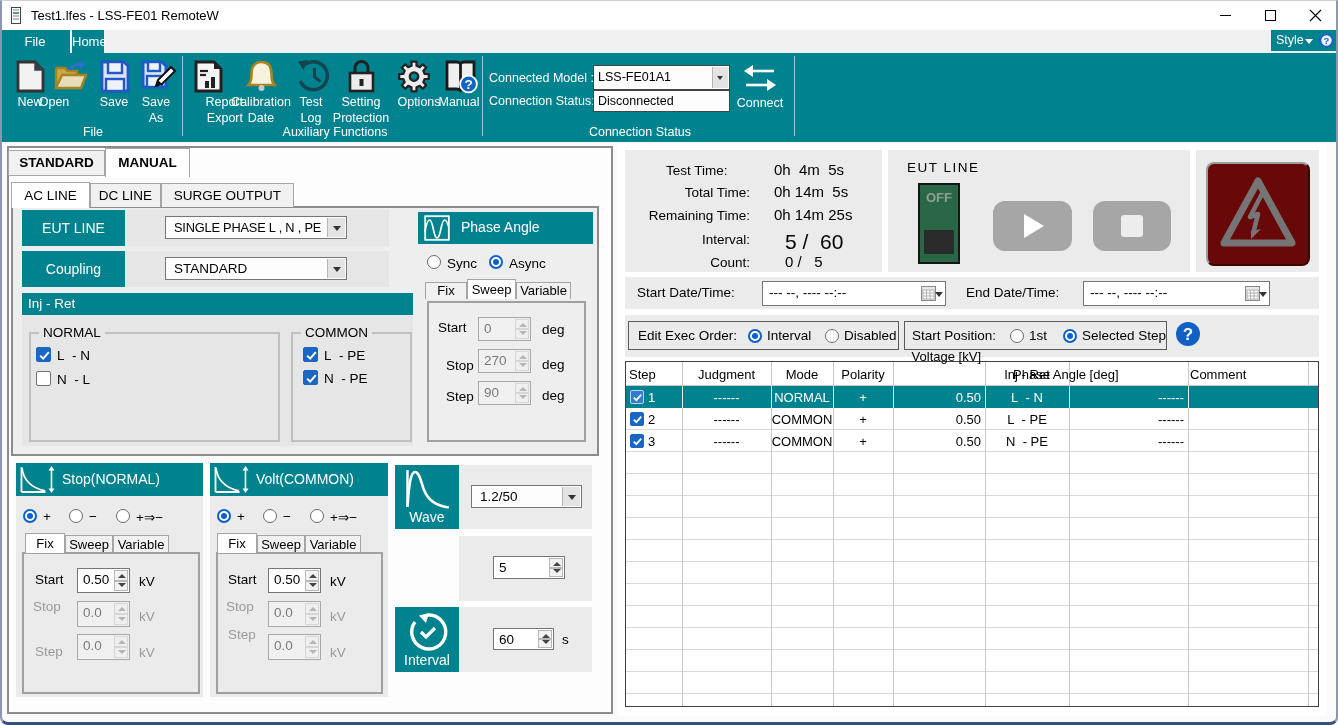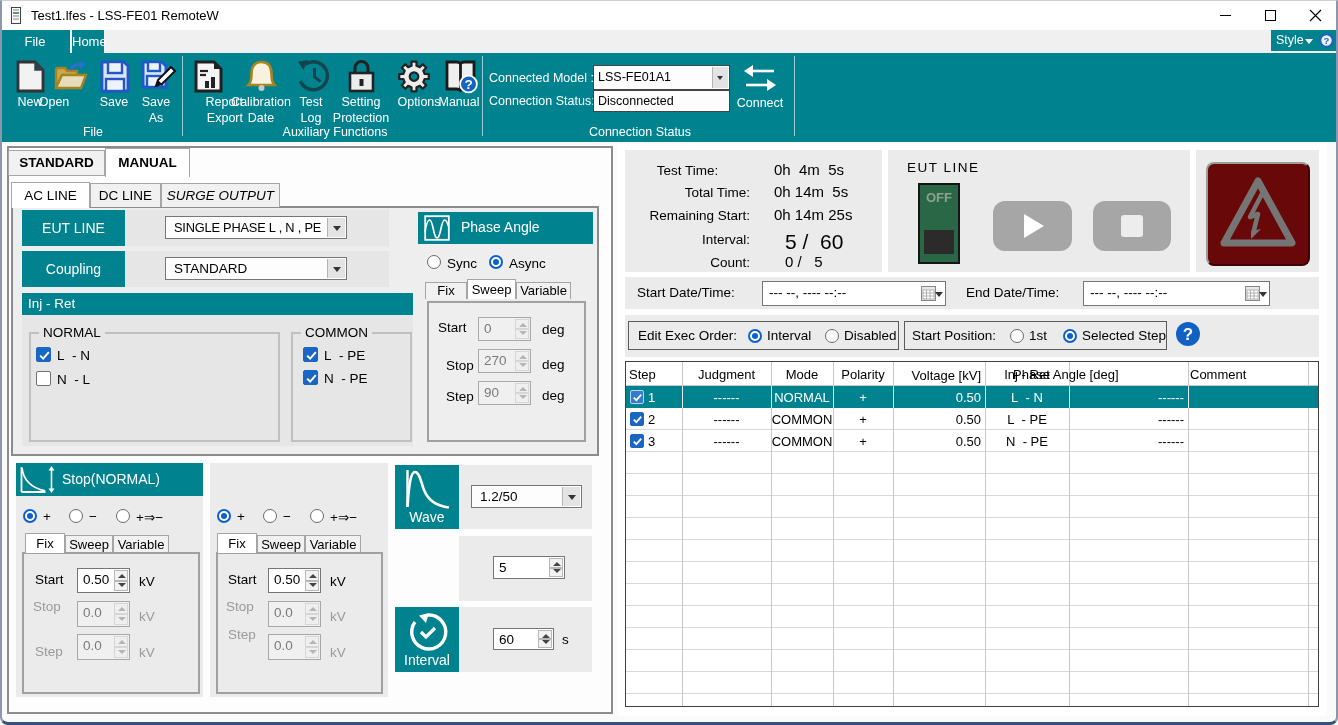--- a/index.html
+++ b/index.html
@@ -194,21 +194,21 @@
   <div class="rsep" style="left:794px;"></div>
 </div>
 <div id="main">
 <div id="rightbg"></div>
 <div id="louter"></div>
 <div class="bigtab" style="left:8px;top:8px;width:97px;height:26px;line-height:24px;">STANDARD</div>
 <div class="bigtab" style="left:105px;top:6px;width:85px;height:29px;line-height:27px;background:#fff;z-index:2;border-bottom:none;">MANUAL</div>
 <div class="abs" style="left:11px;top:64px;width:588px;height:250px;border:2px solid #8c8c8c;background:#eeeeee;"></div>
 <div class="tab act" style="left:11px;top:40px;width:79px;height:26px;line-height:25px;">AC LINE</div>
 <div class="tab" style="left:90px;top:41px;width:71px;height:24px;line-height:23px;">DC LINE</div>
-<div class="tab" style="left:161px;top:41px;width:119px;height:24px;line-height:23px;font-style:italic;">SURGE OUTPUT</div>
+<div class="tab" style="left:161px;top:41px;width:133px;height:24px;line-height:23px;">SURGE OUTPUT</div>
 
 <div class="abs" style="left:22px;top:68px;width:367px;height:36px;background:#e6e6e6;"></div>
 <div class="teal" style="left:22px;top:68px;width:103px;height:36px;font-size:14px;text-align:center;line-height:36px;">EUT LINE</div>
 <div class="dd" style="left:165px;top:74px;width:182px;height:23px;">
   <div class="txt" style="font-size:12.8px;letter-spacing:-0.2px;">SINGLE PHASE L , N , PE</div>
   <div class="arr">
         <div class="caret" style="left:5px;top:8px;"></div>
       </div>
 </div>
 
@@ -364,20 +364,30 @@
         <div class="up">
           <div class="tri-u"></div>
         </div>
         <div class="dn">
           <div class="tri-d"></div>
         </div>
       </div>
     </div>
 <div class="lbl gray" style="left:139px;top:503px;">kV</div>
 
+<div class="teal" style="left:210px;top:321px;width:178px;height:33px;">
+  <svg style="left:4px;top:3px;" width="36" height="27" viewBox="0 0 36 27">
+    <path d="M1.5 1 v25 M1.5 26 h24" stroke="#fff" stroke-width="1.8" fill="none"></path>
+    <path d="M2 2 q2 18 23 23" stroke="#fff" stroke-width="1.8" fill="none"></path>
+    <line x1="31.5" y1="2" x2="31.5" y2="25" stroke="#fff" stroke-width="1.6"></line>
+    <path d="M31.5 0 l-3 4.5 h6 z" fill="#fff"></path>
+        <path d="M31.5 27 l-3-4.5 h6 z" fill="#fff"></path>
+  </svg>
+  <div style="position:absolute;left:46px;top:8px;font-size:14px;">Volt(COMMON)</div>
+</div>
 <div class="radio sel" style="left:217px;top:367px;">
       <i></i>
     </div>
 <div class="lbl" style="left:237px;top:367px;">+</div>
 <div class="radio" style="left:263px;top:367px;"></div>
 <div class="lbl" style="left:283px;top:367px;">−</div>
 <div class="radio" style="left:310px;top:367px;"></div>
 <div class="lbl" style="left:330px;top:367px;">+⇒−</div>
 <div class="tab act" style="left:217px;top:391px;width:40px;height:20px;line-height:19px;font-size:13px;">Fix</div>
 <div class="tab" style="left:257px;top:393px;width:48px;height:18px;line-height:17px;font-size:13px;">Sweep</div>
@@ -467,23 +477,23 @@
           <div class="tri-u"></div>
         </div>
         <div class="dn">
           <div class="tri-d"></div>
         </div>
       </div>
     </div>
 <div class="lbl" style="left:562px;top:490px;">s</div>
 
 <div class="panel" style="left:625px;top:8px;width:257px;height:122px;">
-  <div class="lbl" style="left:0;top:13px;width:125px;text-align:center;">Test Time:</div>
+  <div class="lbl" style="left:0;top:13px;width:125px;text-align:left;padding-left:41px;">Test Time:</div>
   <div class="lbl" style="left:0;top:35px;width:125px;text-align:right;">Total Time:</div>
-  <div class="lbl" style="left:0;top:58px;width:125px;text-align:right;">Remaining Start:</div>
+  <div class="lbl" style="left:0;top:58px;width:125px;text-align:right;">Remaining Time:</div>
   <div class="lbl" style="left:0;top:82px;width:125px;text-align:right;">Interval:</div>
   <div class="lbl" style="left:0;top:105px;width:125px;text-align:right;">Count:</div>
   <div class="lbl" style="left:149px;top:11px;font-size:15px;">0h&nbsp;&nbsp;4m&nbsp;&nbsp;5s</div>
   <div class="lbl" style="left:149px;top:33px;font-size:15px;">0h 14m&nbsp;&nbsp;5s</div>
   <div class="lbl" style="left:149px;top:56px;font-size:15px;">0h 14m 25s</div>
   <div class="lbl" style="left:160px;top:80px;font-size:21px;">5 /&nbsp;&nbsp;60</div>
   <div class="lbl" style="left:160px;top:103px;font-size:15px;">0 /&nbsp;&nbsp;&nbsp;5</div>
 </div>
 
 <div class="panel" style="left:888px;top:8px;width:302px;height:122px;">
@@ -580,21 +590,21 @@
 <div class="abs" style="left:893px;top:220px;width:1px;height:344px;background:#c8c8c8;"></div>
 <div class="abs" style="left:985px;top:220px;width:1px;height:344px;background:#c8c8c8;"></div>
 <div class="abs" style="left:1069px;top:220px;width:1px;height:344px;background:#c8c8c8;"></div>
 <div class="abs" style="left:1188px;top:220px;width:1px;height:344px;background:#c8c8c8;"></div>
 <div class="abs" style="left:1308px;top:220px;width:1px;height:344px;background:#c8c8c8;"></div>
 <div class="abs" style="left:626px;top:243px;width:692px;height:1px;background:#c8c8c8;"></div>
 <div class="lbl12" style="left:629px;top:225px;">Step</div>
 <div class="lbl12" style="left:682px;top:225px;width:89px;text-align:center;">Judgment</div>
 <div class="lbl12" style="left:771px;top:225px;width:62px;text-align:center;">Mode</div>
 <div class="lbl12" style="left:833px;top:225px;width:60px;text-align:center;">Polarity</div>
-<div class="lbl12" style="left:893px;top:226px;width:88px;text-align:right;">Voltage [kV]</div>
+<div class="lbl12" style="left:893px;top:207px;width:88px;text-align:right;">Voltage [kV]</div>
 <div class="lbl12" style="left:985px;top:225px;width:84px;text-align:center;">Inj - Ret</div>
 <div class="lbl12" style="left:1013px;top:225px;">Phase Angle [deg]</div>
 <div class="lbl12" style="left:1190px;top:225px;">Comment</div>
 
 <div class="abs" style="left:626px;top:244px;width:692px;height:22px;background:#01828f;color:#fff;">
   <div class="abs" style="left:56px;top:0;width:1px;height:22px;background:#e8e8e8;"></div>
   <div class="abs" style="left:145px;top:0;width:1px;height:22px;background:#e8e8e8;"></div>
   <div class="abs" style="left:207px;top:0;width:1px;height:22px;background:#e8e8e8;"></div>
   <div class="abs" style="left:267px;top:0;width:1px;height:22px;background:#e8e8e8;"></div>
   <div class="abs" style="left:359px;top:0;width:1px;height:22px;background:#e8e8e8;"></div>

